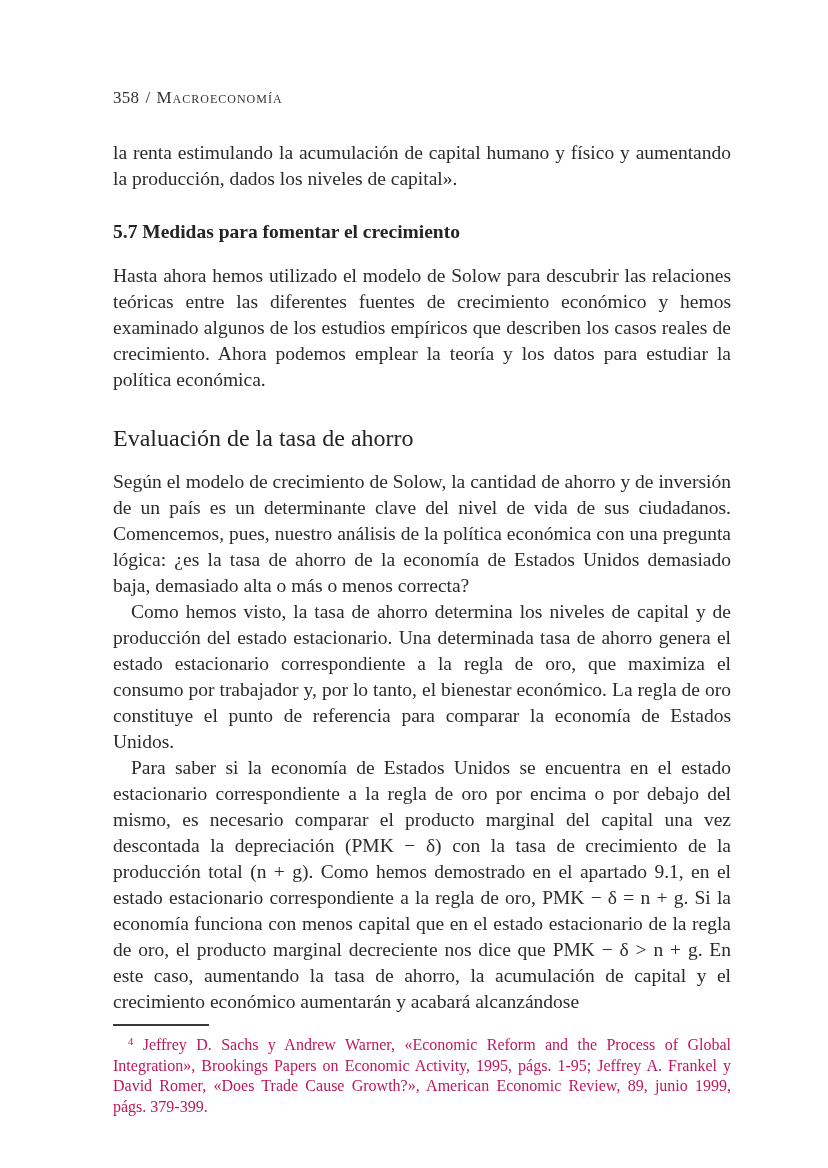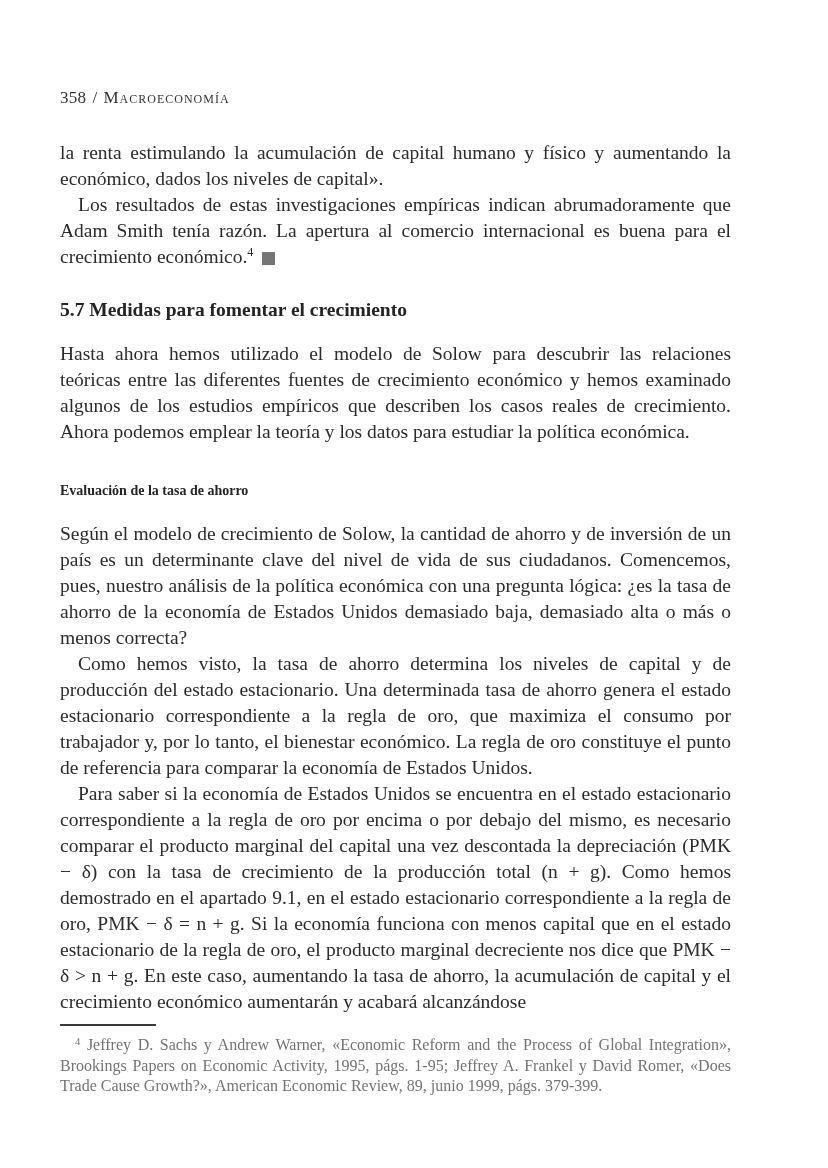--- a/index.html
+++ b/index.html
@@ -5,21 +5,21 @@
   * { margin: 0; padding: 0; box-sizing: border-box; }
   html, body { background: #ffffff; }
   body { width: 828px; }
 
   .page {
     position: relative;
     width: 828px;
     height: 1168px;
     background: #ffffff;
     overflow: hidden;
-    padding: 88px 97px 0 60px;
+    padding: 88px 97px 0 113px;
     font-family: "Liberation Serif", "DejaVu Serif", serif;
     color: #2b2b2b;
   }
 
   .running-head {
     font-size: 17px;
     line-height: 20px;
     margin-bottom: 32px;
     color: #333333;
     letter-spacing: 0.3px;
@@ -39,23 +39,23 @@
   .indent { text-indent: 18px; }
 
   .section-heading {
     font-size: 19.5px;
     line-height: 27px;
     font-weight: bold;
     color: #242424;
     margin: 26px 0 18px 0;
   }
   .subsection-heading {
-    font-size: 14px;
+    font-size: 24px;
     line-height: 27px;
-    font-weight: bold;
+    font-weight: normal;
     color: #242424;
     margin: 32px 0 17px 0;
   }
 
   .seg-italic { }
   .seg-sup {
     font-size: 12px;
     vertical-align: 7px;
     line-height: 0;
   }
@@ -72,39 +72,38 @@
     width: 96px;
     height: 0;
     border-top: 2px solid #3a3a3a;
     margin-bottom: 9px;
   }
   .footnote {
     font-size: 16px;
     line-height: 20.5px;
     text-align: justify;
     text-indent: 15px;
-    color: #737373;
+    color: #be185d;
   }
   .footnote .seg-sup {
     font-size: 10.5px;
     vertical-align: 5px;
   }
 </style>
 </head>
 <body>
 
 <div class="page" style="color: rgb(43, 43, 43);">
 
   <div class="running-head">
     <span>358</span><span class="divider">/</span><span class="sc">Macroeconomía</span>
   </div>
 
-  <p class="body-text">la renta estimulando la acumulación de capital humano y físico y aumentando la económico, dados los niveles de capital».</p>
+  <p class="body-text">la renta estimulando la acumulación de capital humano y físico y aumentando la producción, dados los niveles de capital».</p>
 
-  <p class="body-text indent"><span>Los resultados de estas investigaciones empíricas indican abrumadoramente que Adam Smith tenía razón. La apertura al comercio internacional es buena para el crecimiento económico.</span><span class="seg-sup">4</span><span class="seg-endmark" style="color: rgb(117, 117, 117);">■</span></p>
 
   <h2 class="section-heading">5.7 Medidas para fomentar el crecimiento</h2>
 
   <p class="body-text">Hasta ahora hemos utilizado el modelo de Solow para descubrir las relaciones teóricas entre las diferentes fuentes de crecimiento económico y hemos examinado algunos de los estudios empíricos que describen los casos reales de crecimiento. Ahora podemos emplear la teoría y los datos para estudiar la política económica.</p>
 
   <h3 class="subsection-heading">Evaluación de la tasa de ahorro</h3>
 
   <p class="body-text">Según el modelo de crecimiento de Solow, la cantidad de ahorro y de inversión de un país es un determinante clave del nivel de vida de sus ciudadanos. Comencemos, pues, nuestro análisis de la política económica con una pregunta lógica: ¿es la tasa de ahorro de la economía de Estados Unidos demasiado baja, demasiado alta o más o menos correcta?</p>
 
   <p class="body-text indent">Como hemos visto, la tasa de ahorro determina los niveles de capital y de producción del estado estacionario. Una determinada tasa de ahorro genera el estado estacionario correspondiente a la regla de oro, que maximiza el consumo por trabajador y, por lo tanto, el bienestar económico. La regla de oro constituye el punto de referencia para comparar la economía de Estados Unidos.</p>

